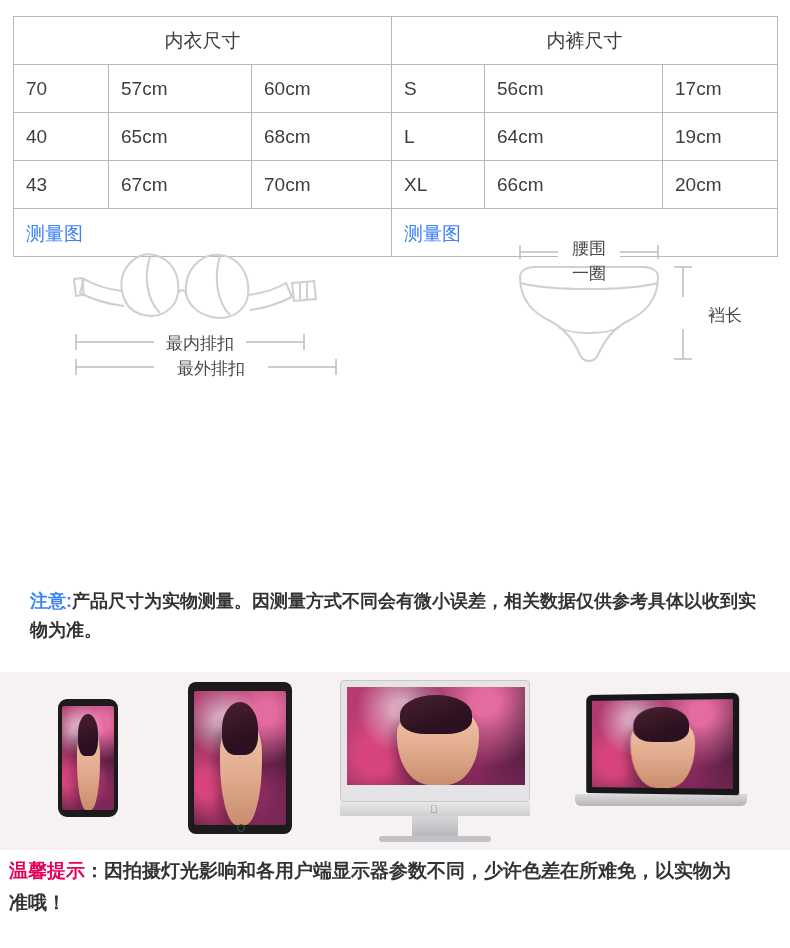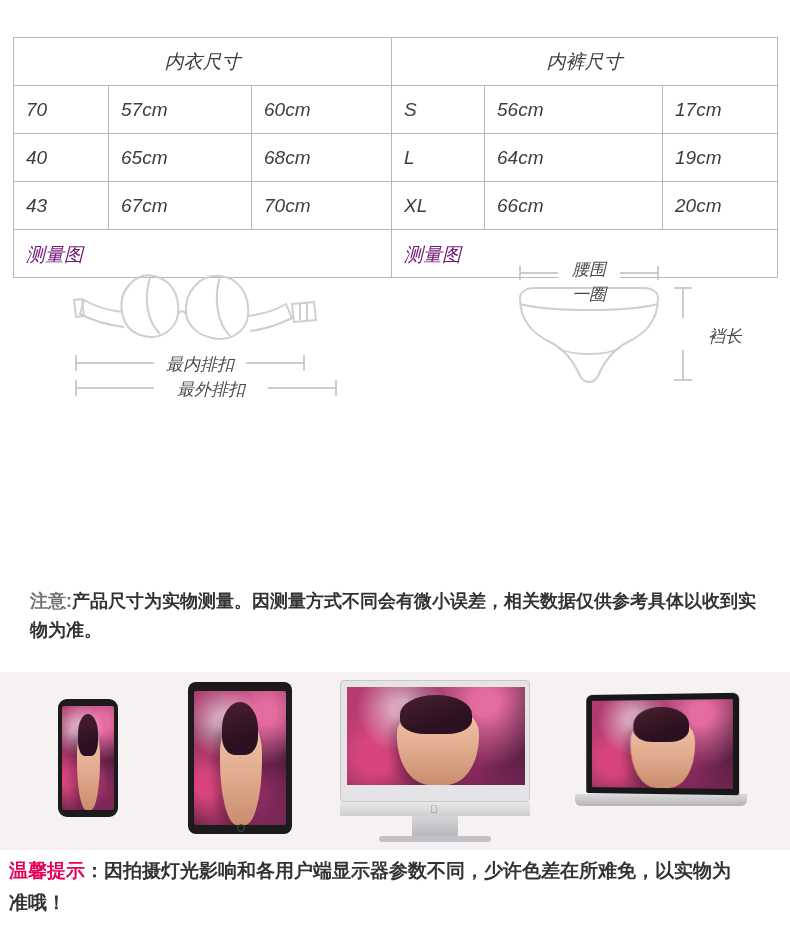--- a/index.html
+++ b/index.html
@@ -17,23 +17,22 @@
   .page {
     position: relative;
     width: 790px;
     height: 948px;
   }
 
   
   .size-table-wrap {
     position: absolute;
     left: 13px;
-    top: 37px;
+    top: 16px;
     width: 764px;
-    font-style: italic;
   }
   table.size-table {
     border-collapse: collapse;
     width: 764px;
     table-layout: fixed;
   }
   table.size-table td {
     border: 1px solid #b9b9b9;
     font-size: 19px;
     color: #3e3e3e;
@@ -58,41 +57,41 @@
     height: 196px;
     padding: 0;
     position: relative;
     vertical-align: top;
   }
   .diagram-label {
     position: absolute;
     left: 12px;
     top: 12px;
     font-size: 19px;
-    color: #701a75;
+    color: #3b82f6;
   }
   .diagram-svg {
     position: absolute;
     left: 0;
     top: 0;
   }
 
   
   .notice {
     position: absolute;
     left: 30px;
     top: 587px;
     width: 730px;
     font-size: 18px;
     line-height: 29px;
     color: #333333;
     font-weight: 700;
   }
   .notice .lead {
-    color: #737373;
+    color: #3b82f6;
   }
 
   
   .devices {
     position: absolute;
     left: 0;
     top: 672px;
     width: 790px;
     height: 178px;
     background: #f6f2f3;

